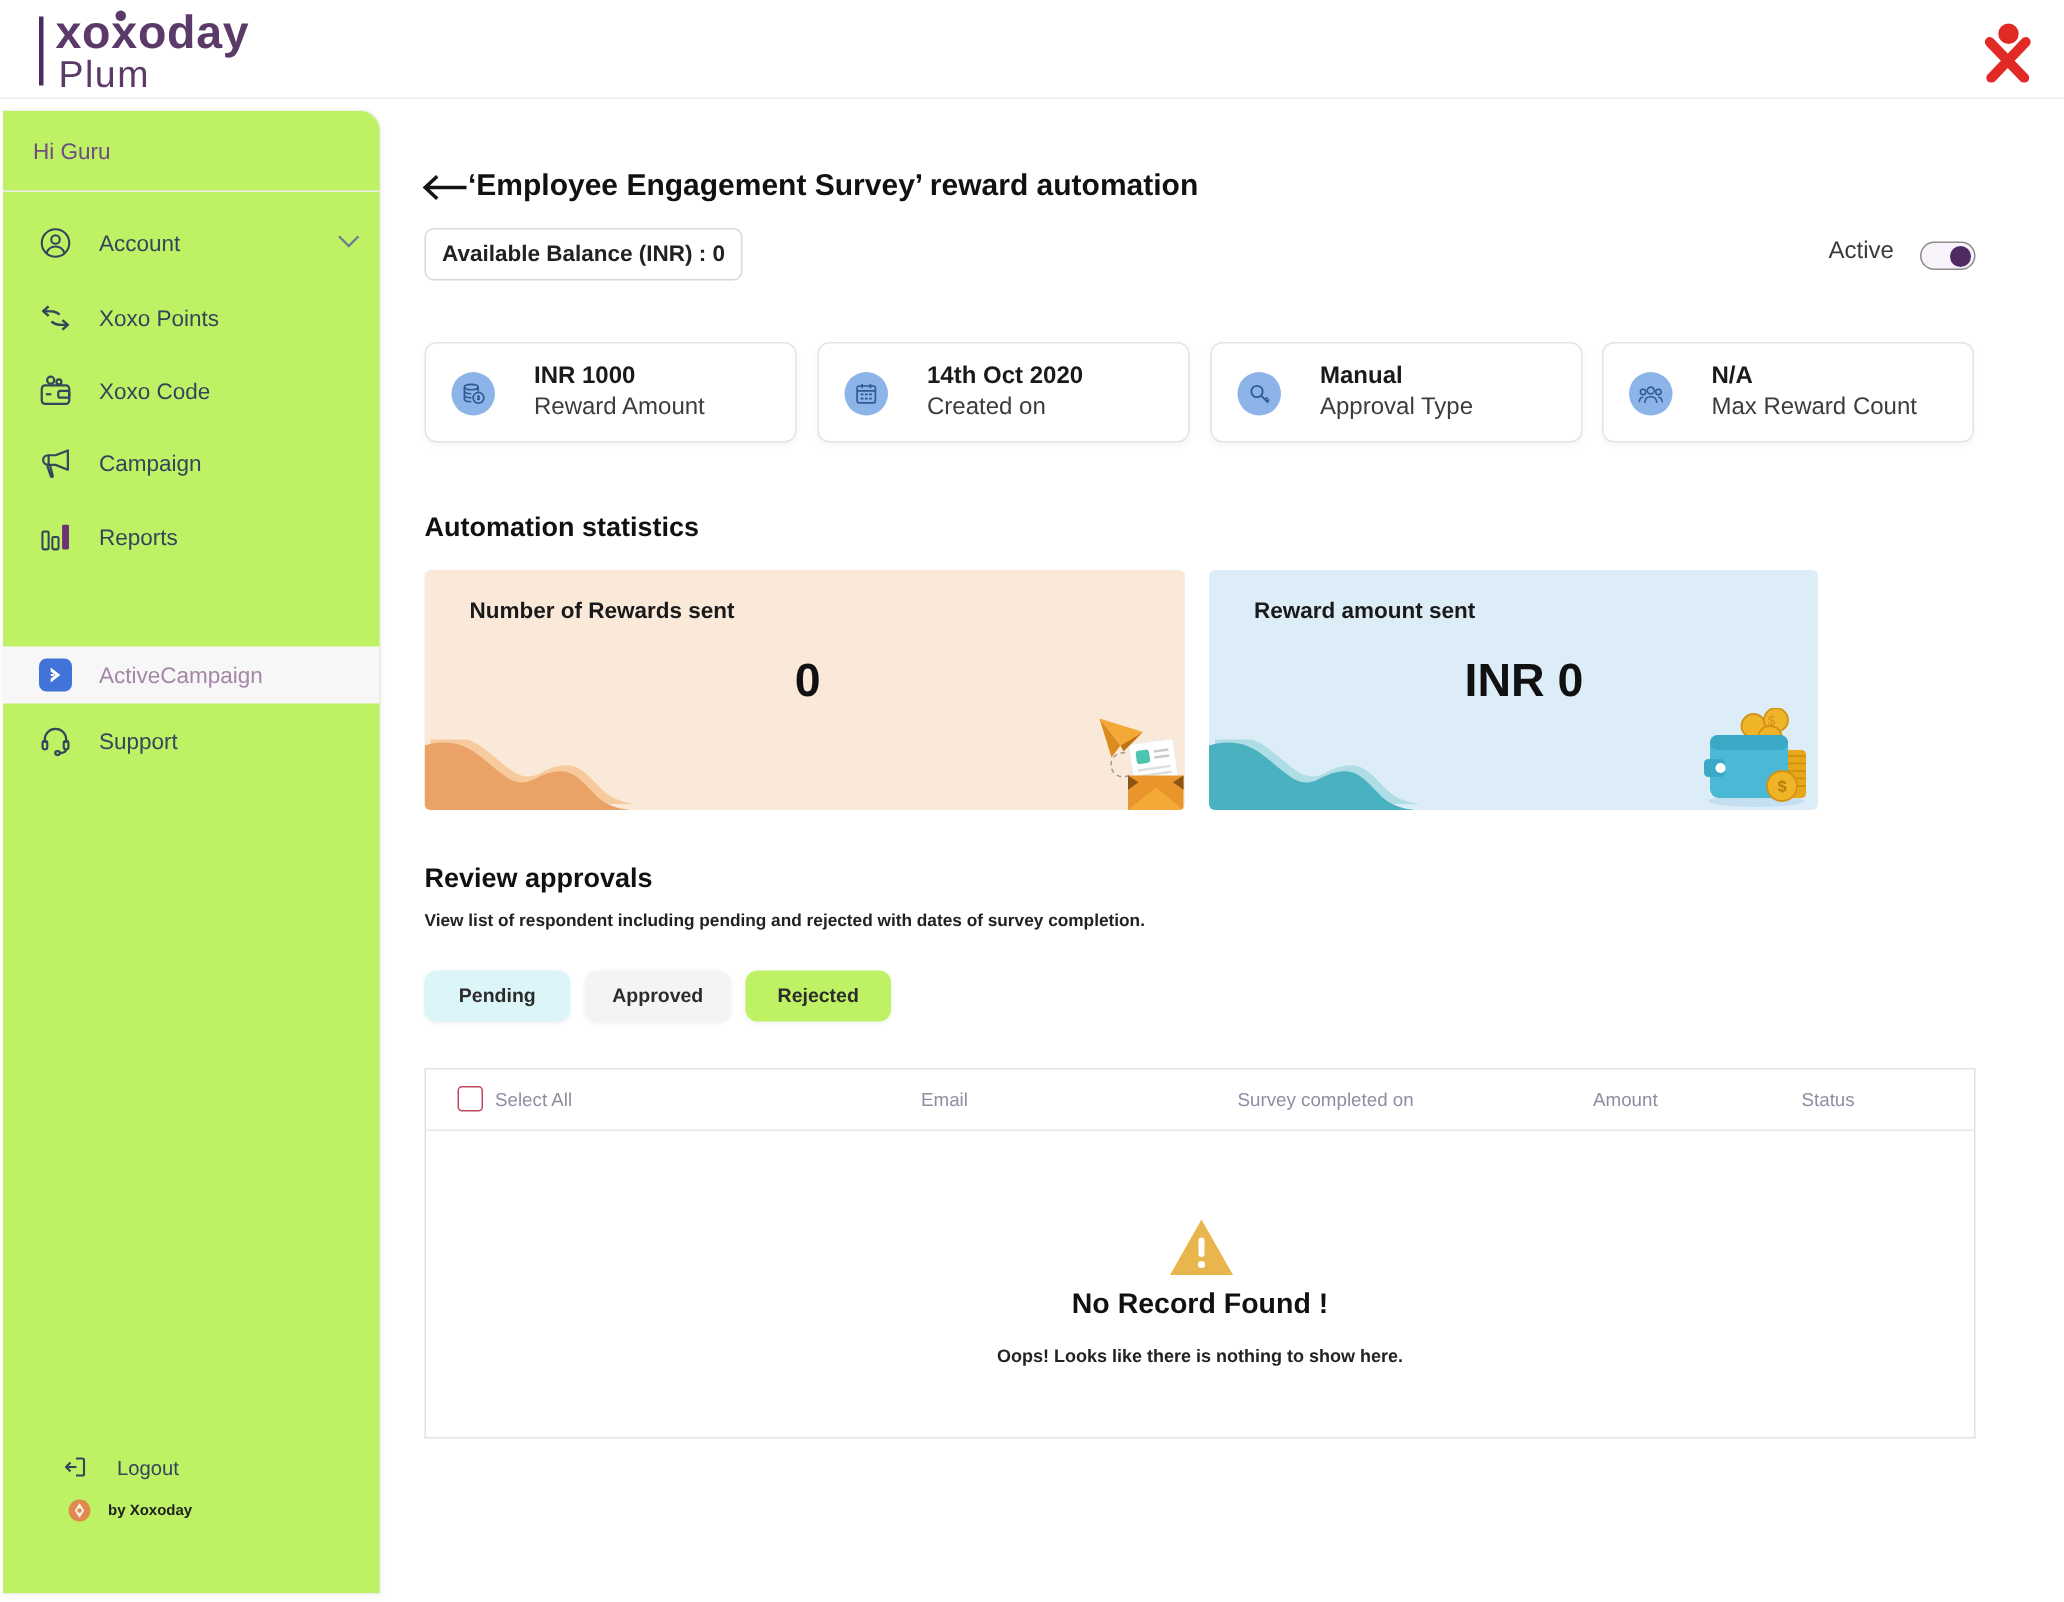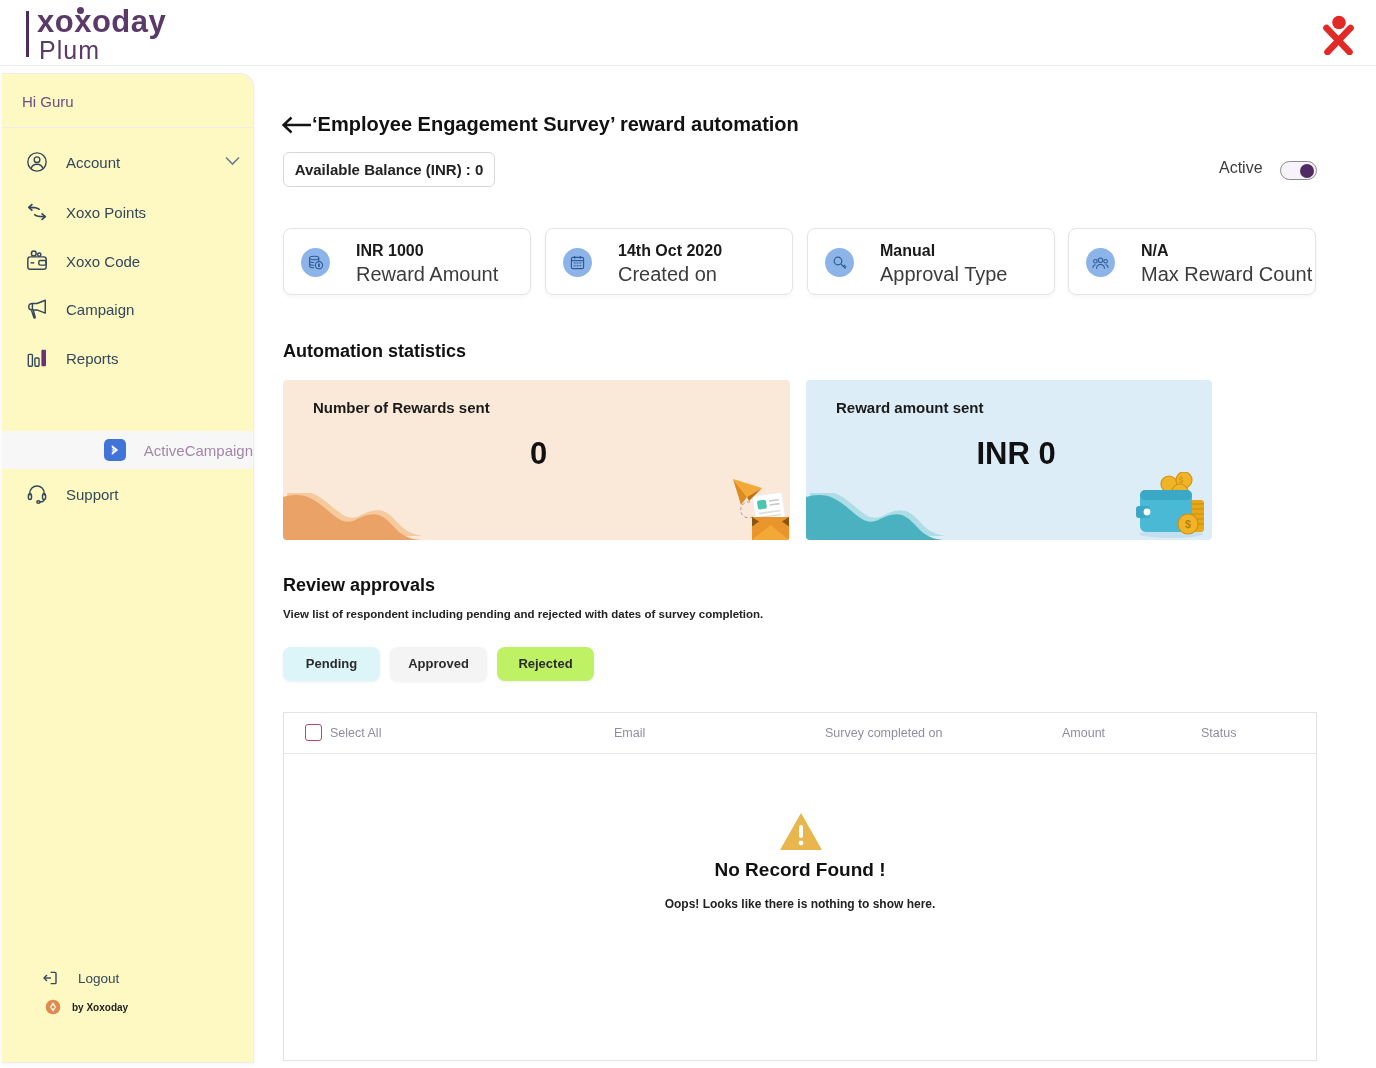--- a/index.html
+++ b/index.html
@@ -6,46 +6,46 @@
   html,body { width:1376px; height:1068px; background:#fff; font-family:"Liberation Sans", sans-serif; overflow:hidden; }
   .abs { position:absolute; }
 
   
   #header { position:absolute; left:0; top:0; width:1376px; height:66px; background:#fff; border-bottom:1px solid #ececec; z-index:5; }
   #logobar { position:absolute; left:26px; top:11px; width:3px; height:46px; background:#4d2d5f; }
   .logo-xoxoday { position:absolute; left:37px; top:4px; font-size:31px; font-weight:bold; color:#5b3968; letter-spacing:0.5px; }
   .logo-plum { position:absolute; left:39px; top:36px; font-size:25px; color:#5b3968; letter-spacing:1px; }
 
   
-  #sidebar { position:absolute; left:2px; top:73px; width:252px; height:990px; background:#fef9c3; border:1px solid #ededed; border-left:none; border-top-right-radius:14px; z-index:4; box-shadow:0 1px 5px rgba(0,0,0,0.05); }
+  #sidebar { position:absolute; left:2px; top:73px; width:252px; height:990px; background:#bef264; border:1px solid #ededed; border-left:none; border-top-right-radius:14px; z-index:4; box-shadow:0 1px 5px rgba(0,0,0,0.05); }
   .higuru { position:absolute; left:20px; top:19px; font-size:15px; color:#6e4d80; }
   .sidesep { position:absolute; left:0; top:53px; width:100%; border-top:1px solid #ededed; }
   .menu-item { position:absolute; left:0; width:100%; height:42px; display:flex; align-items:center; }
   .menu-item .mi-icon { width:22px; height:22px; margin-left:24px; flex:none; display:flex; align-items:center; justify-content:center; }
   .menu-item .mi-label { margin-left:18px; font-size:15px; color:#33475b; }
   .mi-active { background:#f7f7f7; }
   .pagetitle { position:absolute; left:280px; top:113px; font-size:20px; font-weight:bold; color:#111; }
   .balchip { position:absolute; left:283px; top:152px; width:212px; height:35px; border:1px solid #d8d8d8; border-radius:6px; background:#fff; line-height:33px; text-align:center; font-size:15px; font-weight:bold; color:#222; }
   .activelbl { position:absolute; left:1219px; top:159px; font-size:16px; color:#3c3c3c; }
   .toggle { position:absolute; left:1280px; top:161px; width:37px; height:19px; border:1px solid #8b8b8b; border-radius:10px; background:#f8f2fa; }
   .toggle .knob { position:absolute; right:2.5px; top:1.5px; width:14px; height:14px; border-radius:50%; background:#4f2a63; }
 
   .infocard { position:absolute; top:228px; height:67px; width:248px; background:#fff; border:1px solid #e4e4e4; border-radius:8px; box-shadow:0 2px 4px rgba(0,0,0,0.04); }
   .infocard .circ { position:absolute; left:17px; top:19px; width:29px; height:29px; border-radius:50%; background:#8cb4e8; display:flex; align-items:center; justify-content:center; }
   .infocard .t1 { position:absolute; left:72px; top:13px; font-size:16px; font-weight:bold; color:#1a1a1a; }
-  .infocard .t2 { position:absolute; left:72px; top:34px; font-size:20px; color:#3c3c3c; }
+  .infocard .t2 { position:absolute; left:72px; top:34px; font-size:16px; color:#3c3c3c; }
 
   .secttitle { position:absolute; font-size:18px; font-weight:bold; color:#111; }
 
   .statcard { position:absolute; top:380px; height:160px; border-radius:4px; overflow:hidden; }
   .statcard .st { position:absolute; left:30px; top:19px; font-size:15px; font-weight:bold; color:#1a1a1a; }
 
   .tab { position:absolute; top:647px; width:97px; height:34px; border-radius:8px; text-align:center; line-height:34px; font-size:13px; font-weight:bold; color:#2b2b2b; box-shadow:0 1px 3px rgba(0,0,0,0.07); }
 
-  .tablewrap { position:absolute; left:283px; top:712px; width:1034px; height:349px; border:1px solid #e2e2e2; background:#fff; }
+  .tablewrap { position:absolute; left:283px; top:712px; width:1034px; height:247px; border:1px solid #e2e2e2; background:#fff; }
   .thead { position:absolute; left:0; top:0; width:100%; height:41px; border-bottom:1px solid #e8e8e8; }
   .th { position:absolute; top:13px; font-size:12.5px; color:#8f8da2; }
   .cbox { position:absolute; left:21px; top:11px; width:17px; height:17px; border:1.5px solid #c0485e; border-radius:3px; }
 
   .norec-t { position:absolute; left:0; width:100%; text-align:center; font-weight:bold; }
 </style>
 </head>
 <body>
 
 <div id="header">
@@ -121,21 +121,21 @@
       <svg width="22" height="22" viewBox="0 0 24 24" fill="none">
         <rect x="2.5" y="8" width="4.5" height="13" rx="1" stroke="#33475b" stroke-width="1.5"></rect>
         <rect x="9.7" y="12" width="4.5" height="9" rx="1" stroke="#33475b" stroke-width="1.5"></rect>
         <rect x="16.8" y="3" width="5" height="18" rx="1" fill="#6d3075"></rect>
       </svg>
     </span>
     <span class="mi-label">Reports</span>
   </div>
 
 
-  <div class="menu-item mi-active" style="top:357px; height:38px;justify-content:flex-end;">
+  <div class="menu-item mi-active" style="top:357px; height:38px;">
     <span class="mi-icon">
       <svg width="24" height="24" viewBox="0 0 24 24">
         <rect x="0" y="0" width="24" height="24" rx="5.5" fill="#4173d9"></rect>
         <path d="M8.5 6.5 L15.5 12 L8.5 17.5 L8.5 14.5 L12 12 L8.5 9.5 Z" fill="#fff"></path>
         <line x1="8.5" y1="12" x2="11" y2="12" stroke="#fff" stroke-width="1.4"></line>
       </svg>
     </span>
     <span class="mi-label" style="color:#a585a8;">ActiveCampaign</span>
   </div>
 

